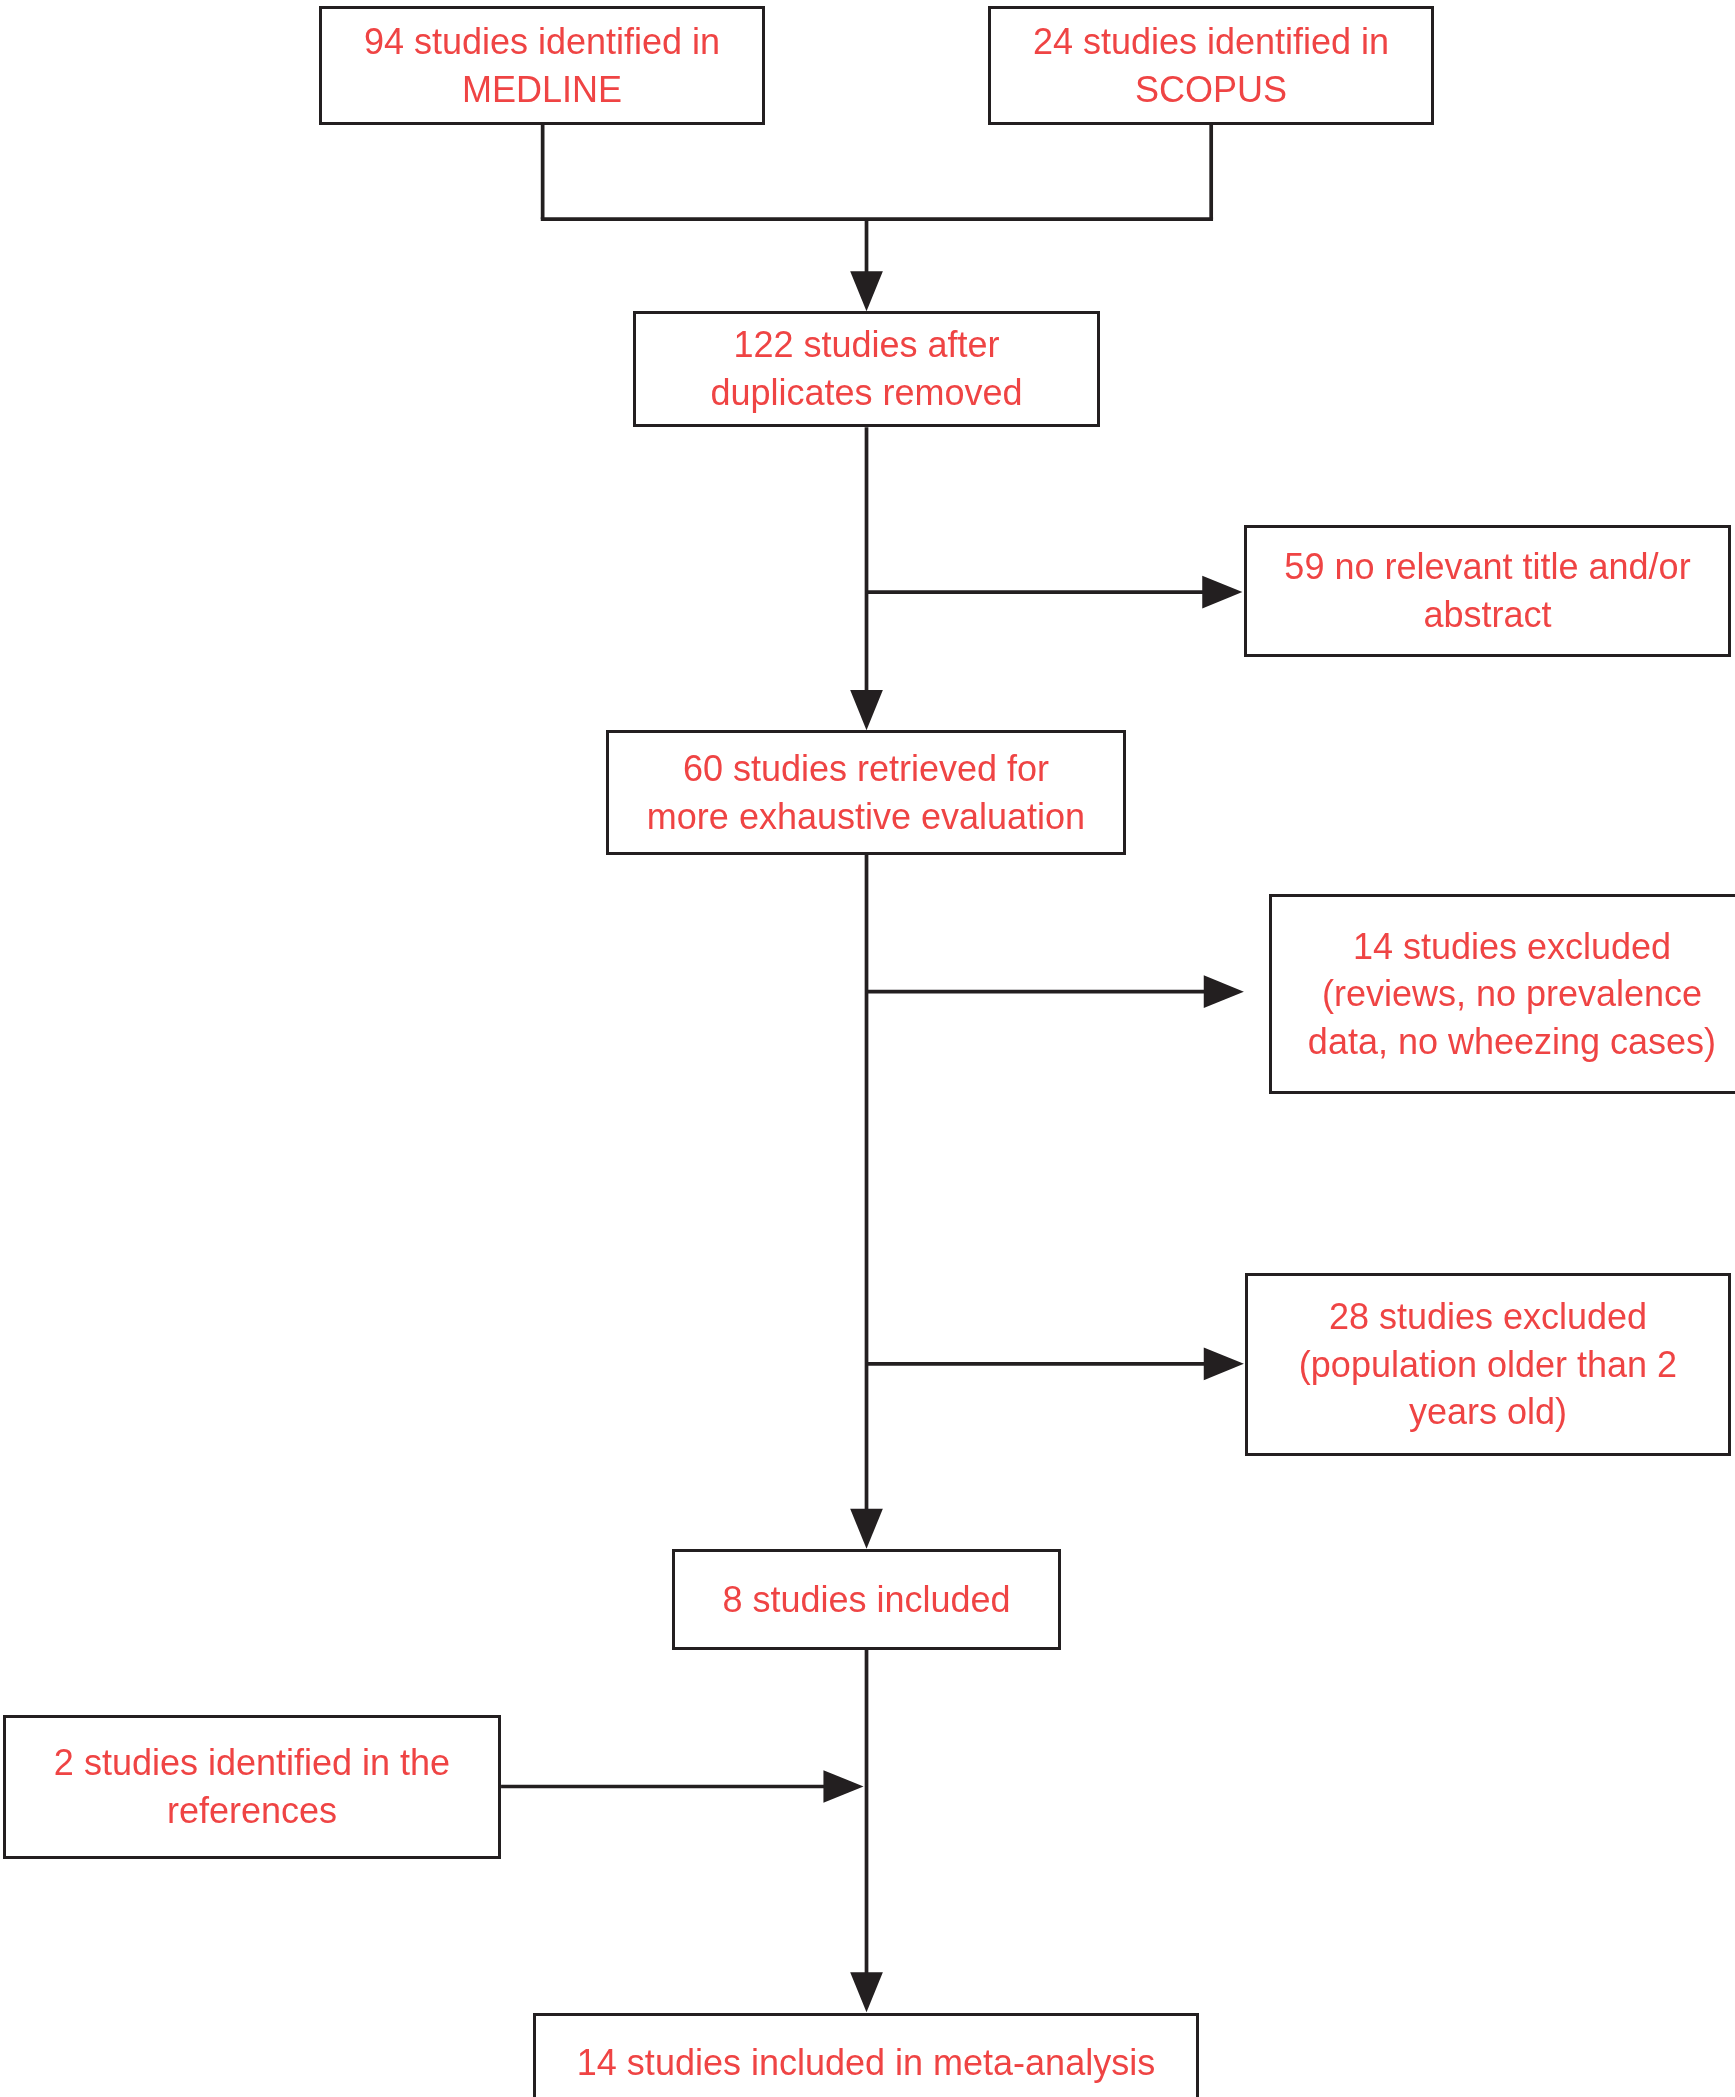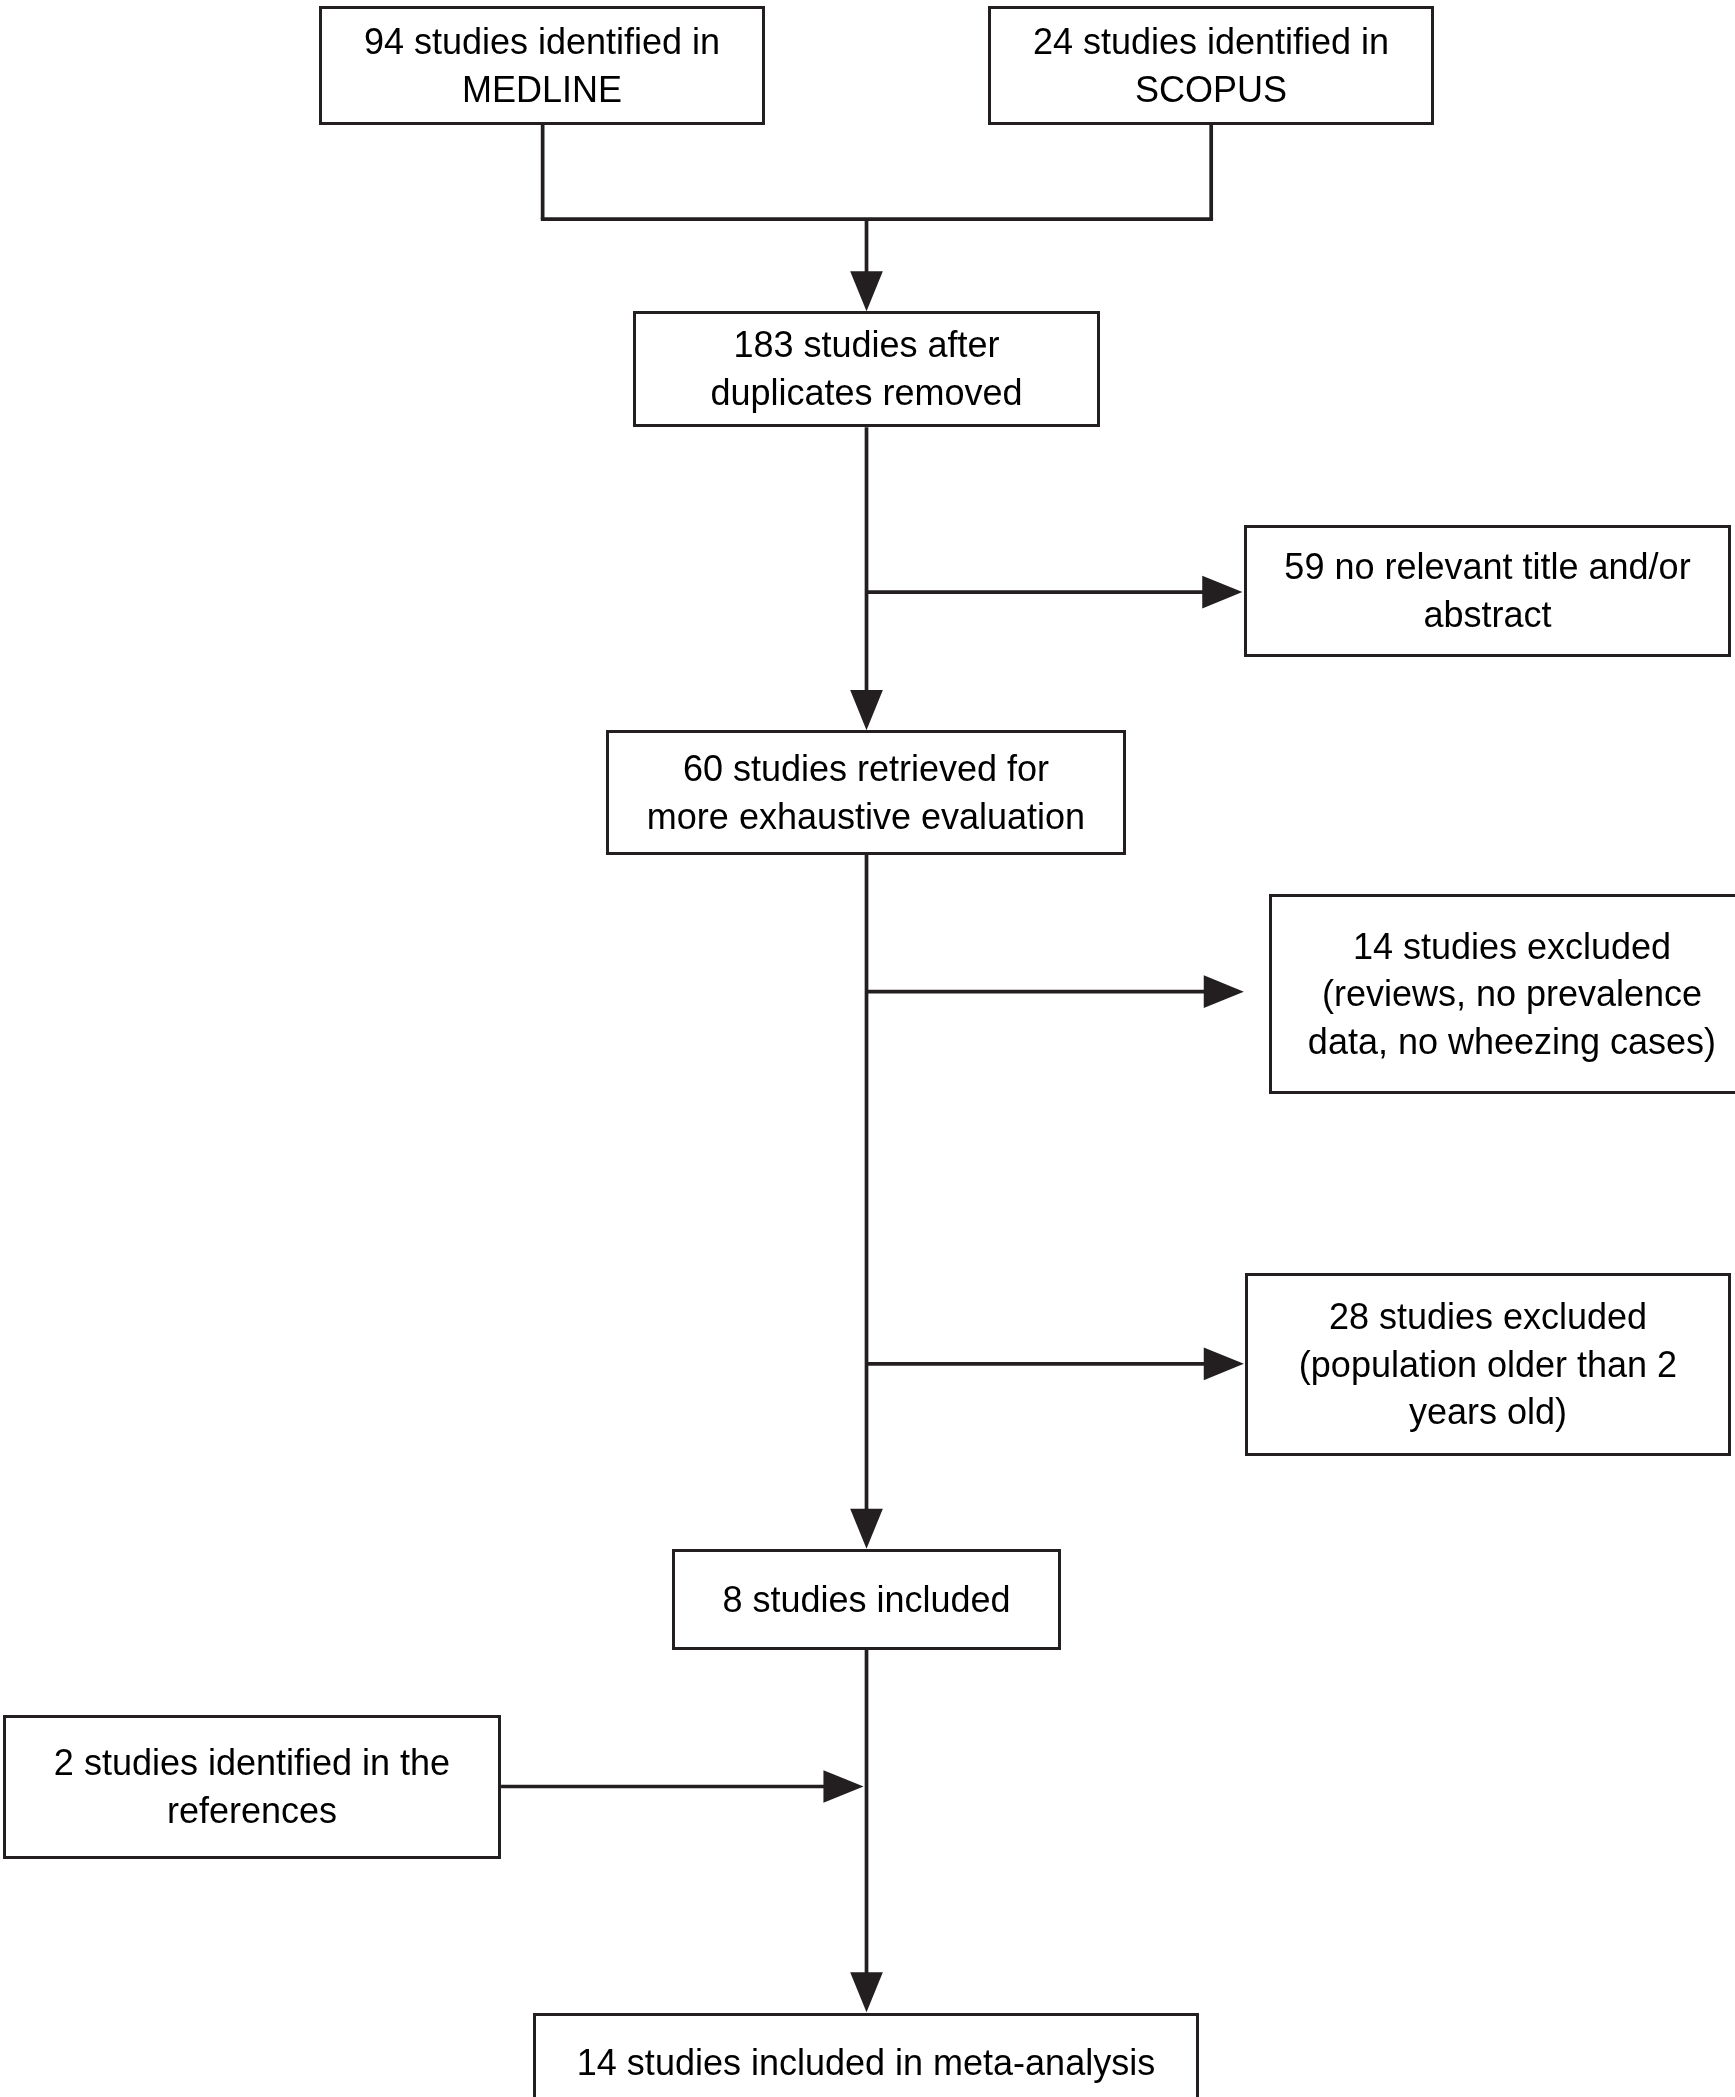--- a/index.html
+++ b/index.html
@@ -31,21 +31,21 @@
     align-items: center;
     justify-content: center;
   }
   .node span {
     display: block;
     width: 100%;
     text-align: center;
     font-size: 36px;
     line-height: 1.32;
     white-space: pre-line;
-    color: #000000;
+    color: #ef4444;
   }
   
   #node-medline        { left: 319px;  top: 6px;    width: 446px; height: 119px; }
   #node-scopus         { left: 988px; top: 6px;    width: 446px; height: 119px; }
   #node-duplicates     { left: 633px;  top: 311px;  width: 467px; height: 116px; }
   #node-no-relevant    { left: 1244px; top: 525px;  width: 487px; height: 132px; }
   #node-retrieved      { left: 606px;  top: 730px;  width: 520px; height: 125px; }
   #node-excluded-14    { left: 1269px; top: 894px; width: 486px; height: 200px; }
   #node-excluded-28    { left: 1245px; top: 1273px; width: 486px; height: 183px; }
   #node-included-8     { left: 672px;  top: 1549px; width: 389px; height: 101px; }
@@ -96,21 +96,21 @@
     <span>94 studies identified in
 MEDLINE</span>
   </div>
 
   <div class="node" id="node-scopus">
     <span>24 studies identified in
 SCOPUS</span>
   </div>
 
   <div class="node" id="node-duplicates">
-    <span>183 studies after
+    <span>122 studies after
 duplicates removed</span>
   </div>
 
   <div class="node" id="node-no-relevant">
     <span>59 no relevant title and/or
 abstract</span>
   </div>
 
   <div class="node" id="node-retrieved">
     <span>60 studies retrieved for

